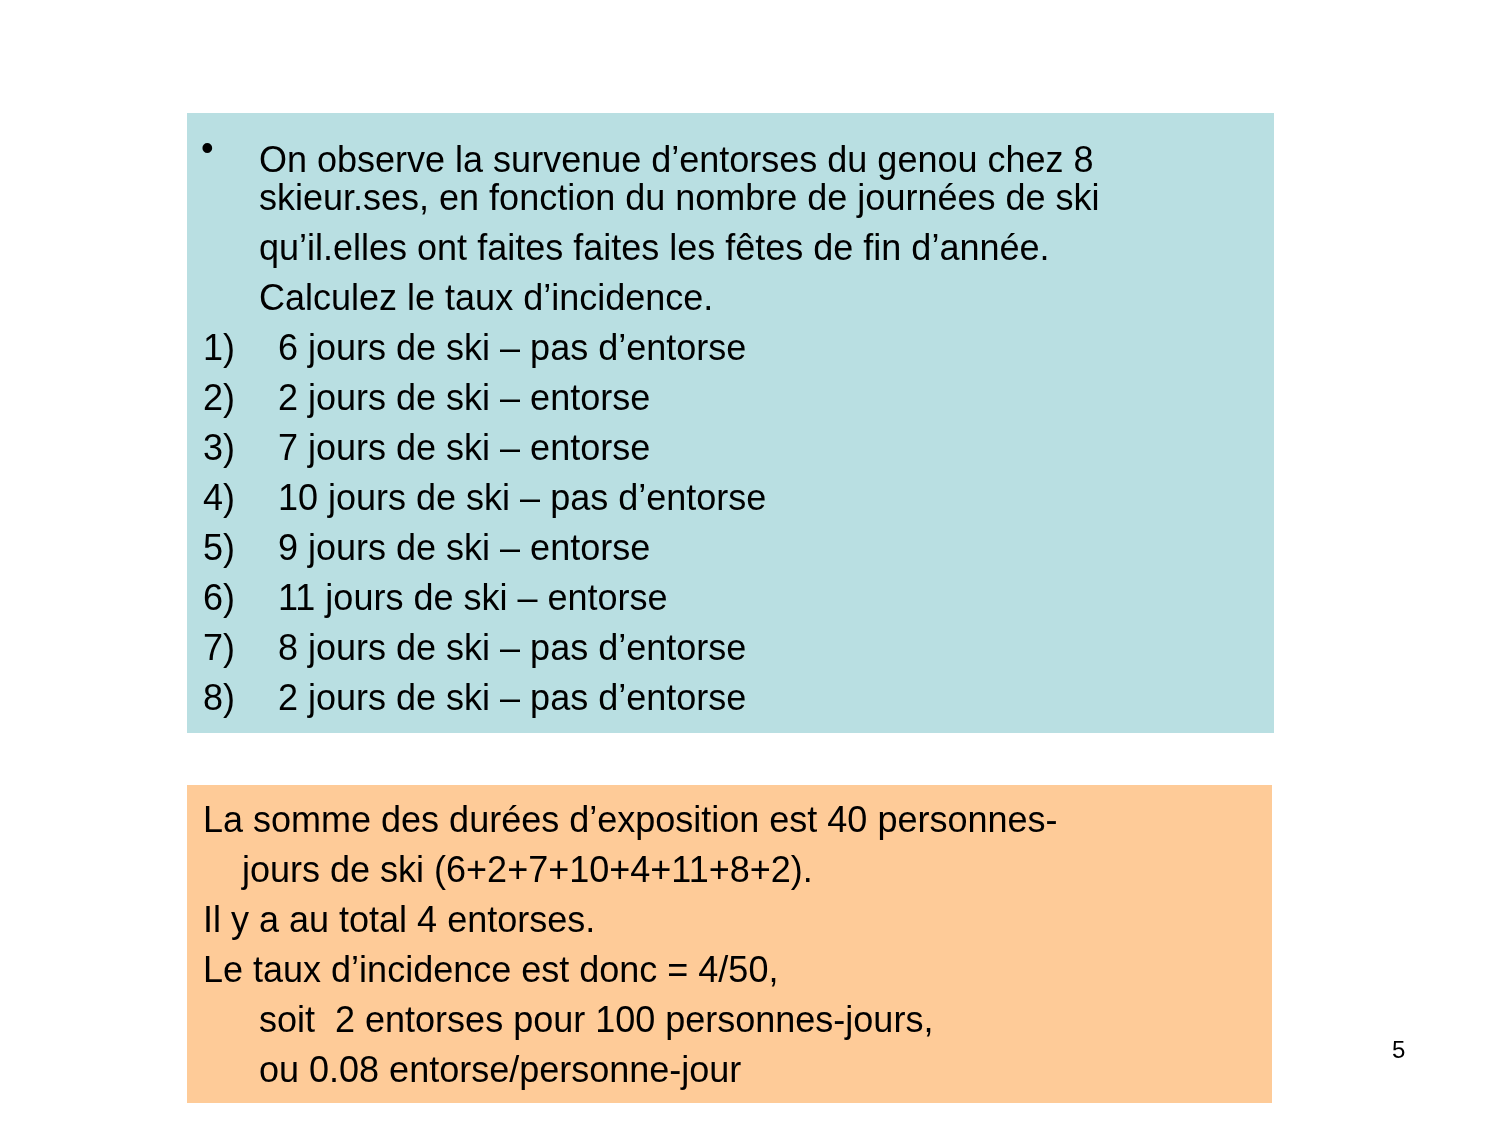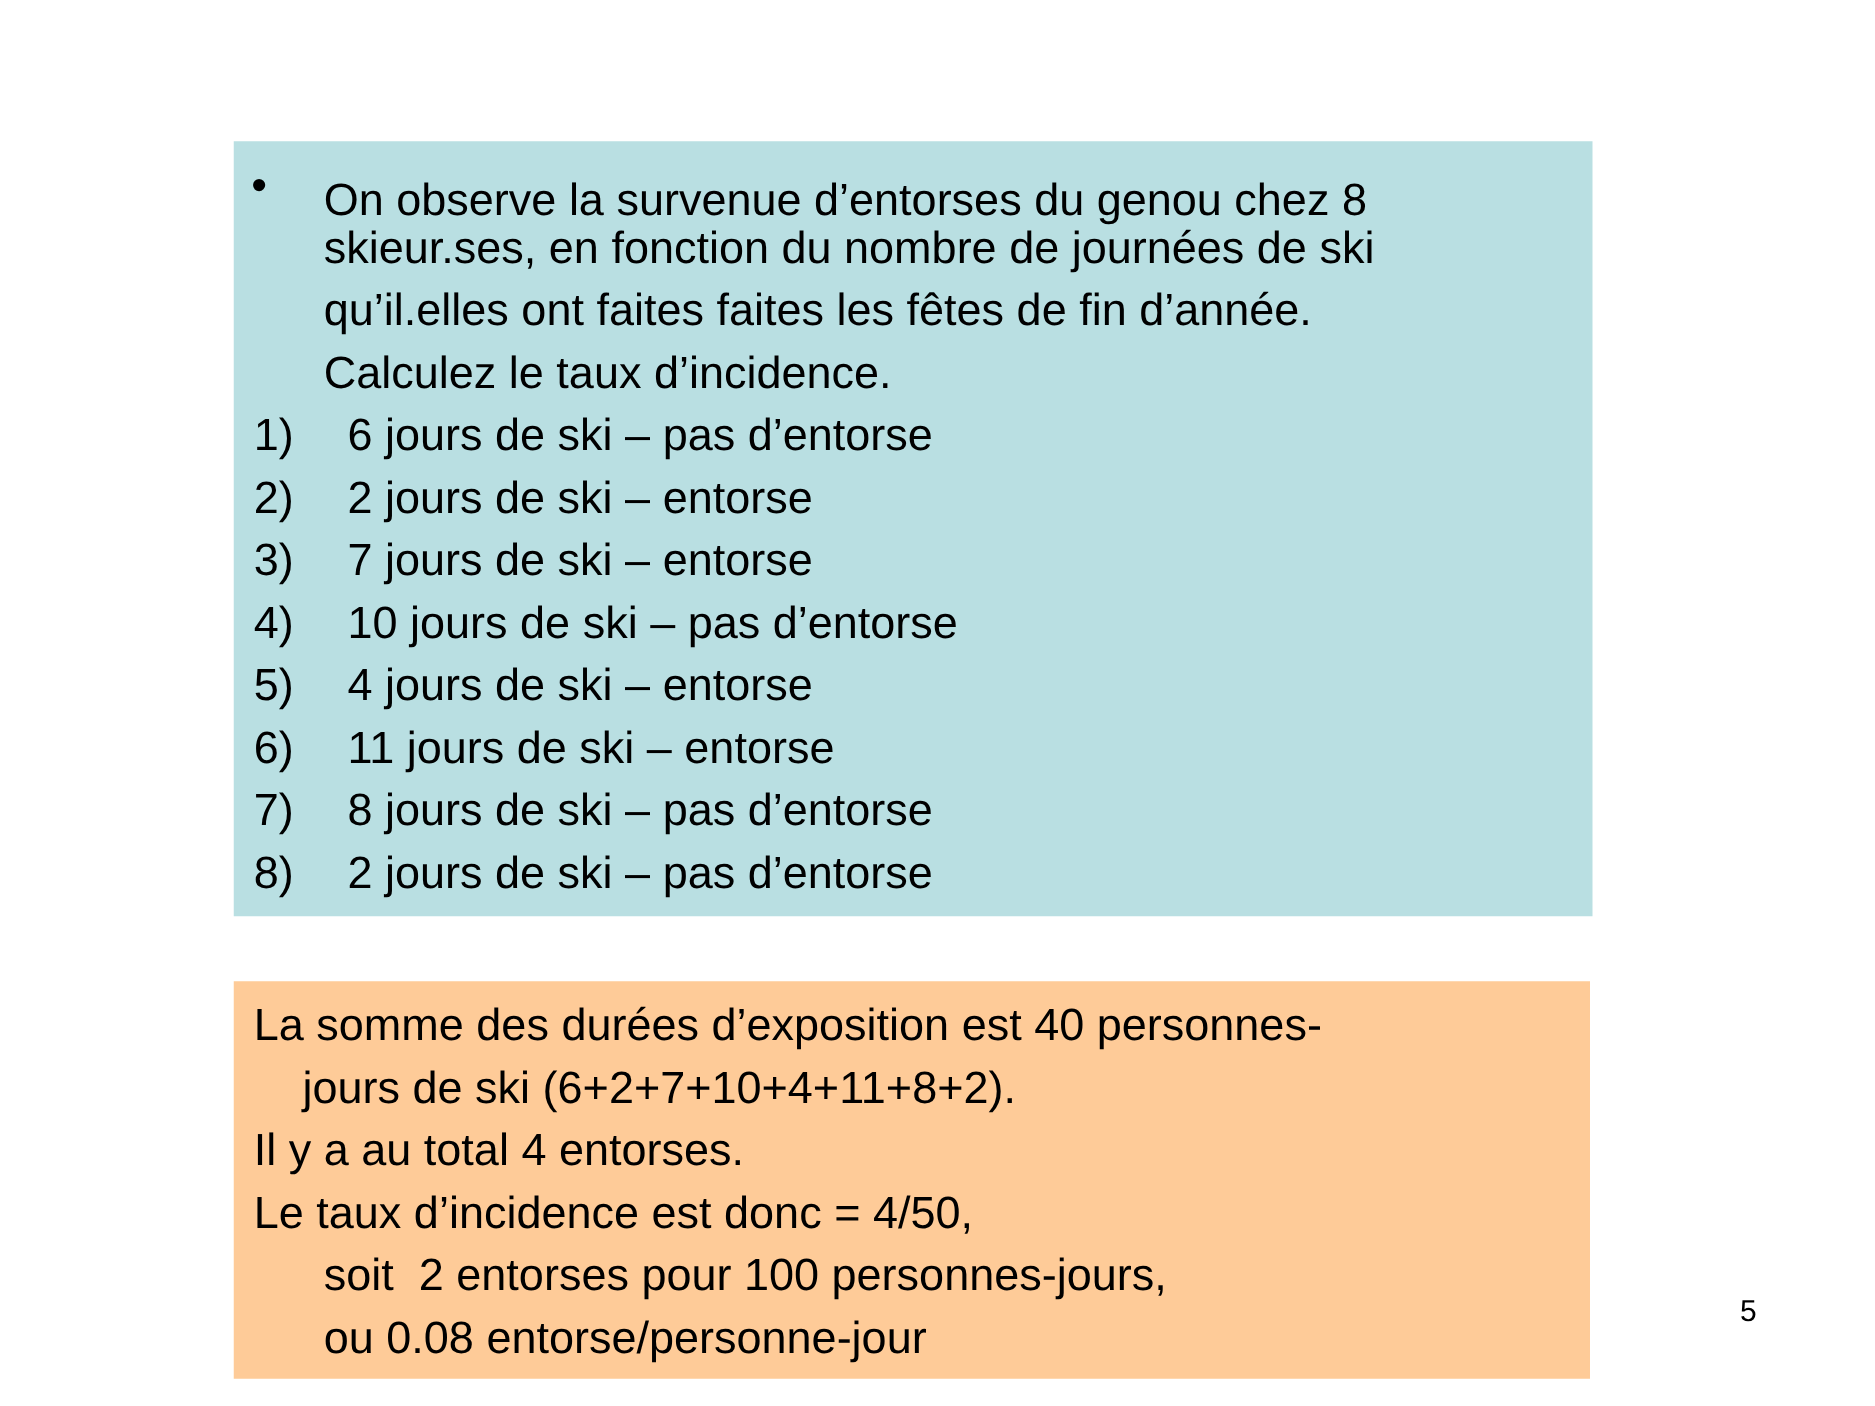--- a/index.html
+++ b/index.html
@@ -34,21 +34,21 @@
 
 <div class="line" style="left:203px;top:323px">1)</div>
 <div class="line" style="left:278px;top:323px">6 jours de ski – pas d’entorse</div>
 <div class="line" style="left:203px;top:373px">2)</div>
 <div class="line" style="left:278px;top:373px">2 jours de ski – entorse</div>
 <div class="line" style="left:203px;top:423px">3)</div>
 <div class="line" style="left:278px;top:423px">7 jours de ski – entorse</div>
 <div class="line" style="left:203px;top:473px">4)</div>
 <div class="line" style="left:278px;top:473px">10 jours de ski – pas d’entorse</div>
 <div class="line" style="left:203px;top:523px">5)</div>
-<div class="line" style="left:278px;top:523px">4 jours de ski – entorse</div>
+<div class="line" style="left:278px;top:523px">9 jours de ski – entorse</div>
 <div class="line" style="left:203px;top:573px">6)</div>
 <div class="line" style="left:278px;top:573px">11 jours de ski – entorse</div>
 <div class="line" style="left:203px;top:623px">7)</div>
 <div class="line" style="left:278px;top:623px">8 jours de ski – pas d’entorse</div>
 <div class="line" style="left:203px;top:673px">8)</div>
 <div class="line" style="left:278px;top:673px">2 jours de ski – pas d’entorse</div>
 
 <div class="box-orange"></div>
 <div class="line" style="left:203px;top:795px">La somme des durées d’exposition est 40 personnes-</div>
 <div class="line" style="left:242px;top:845px">jours de ski (6+2+7+10+4+11+8+2).</div>

